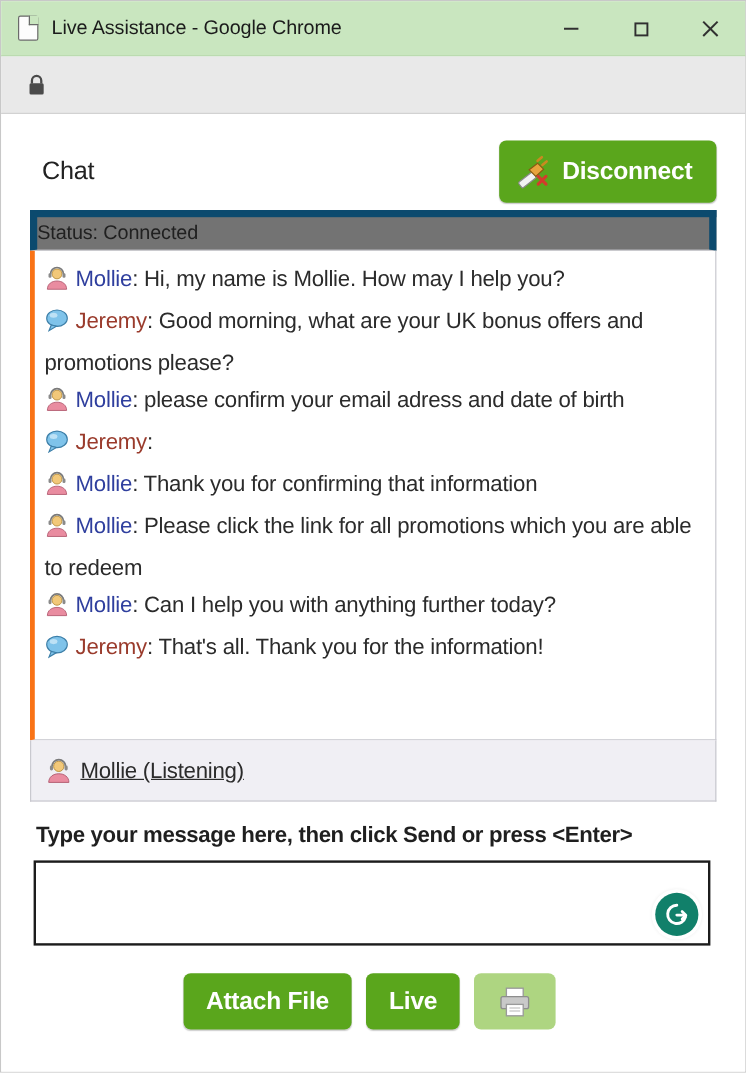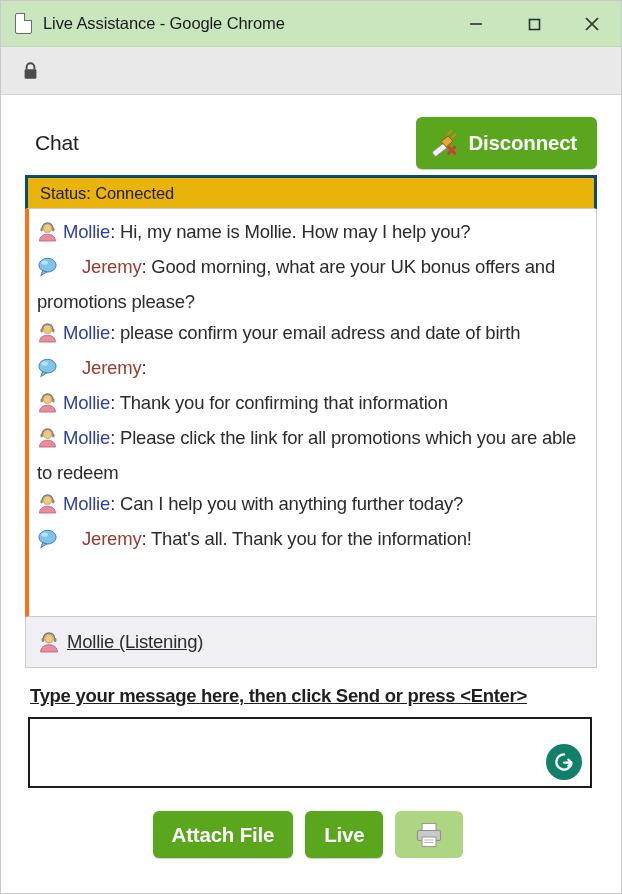--- a/index.html
+++ b/index.html
@@ -133,27 +133,27 @@
     font-size: 20.5px;
     font-weight: bold;
     color: #ffffff;
     letter-spacing: -0.2px;
     white-space: nowrap;
   }
   .plug-icon { width: 30px; height: 30px; flex: 0 0 auto; display: block; }
 
   
   .status-strip {
-    background: #eab308;
-    border: 3px solid #0c4a6e;
+    background: #737373;
+    border: 6px solid #0c4a6e;
     border-bottom: 1px solid #c9c9cf;
     height: 34px;
     display: flex;
     align-items: center;
-    padding-left: 12px;
+    padding-left: 0;
     flex: 0 0 auto;
   }
   .status-text {
     font-size: 16.5px;
     color: #202020;
     letter-spacing: -0.1px;
   }
 
   
   .transcript {
@@ -172,21 +172,21 @@
     color: #2b2b2b;
     letter-spacing: -0.2px;
     text-indent: 0;
   }
   .msg .ava {
     display: inline-block;
     vertical-align: -4px;
     margin-right: 5px;
   }
   .name-agent { color: #2f3f9e; font-weight: normal; }
-  .name-visitor { color: #9a3b2c; margin-left: 19px; }
+  .name-visitor { color: #9a3b2c; }
   .msg-link { color: #7fb040; }
 
   
   .listening-strip {
     background: #f0eff4;
     border-left: 1px solid #c9c9cf;
     border-right: 1px solid #c9c9cf;
     border-bottom: 1px solid #c9c9cf;
     height: 51px;
     display: flex;
@@ -204,21 +204,20 @@
 
   
   .compose-hint {
     font-size: 18.5px;
     font-weight: bold;
     color: #1f1f1f;
     letter-spacing: -0.3px;
     padding: 17px 0 10px 5px;
     flex: 0 0 auto;
     white-space: nowrap;
-    text-decoration: underline;
   }
   .input-wrap {
     position: relative;
     border: 2.5px solid #1c1c1c;
     background: #ffffff;
     height: 71px;
     margin: 0 5px 0 3px;
     flex: 0 0 auto;
   }
   .msg-input {

